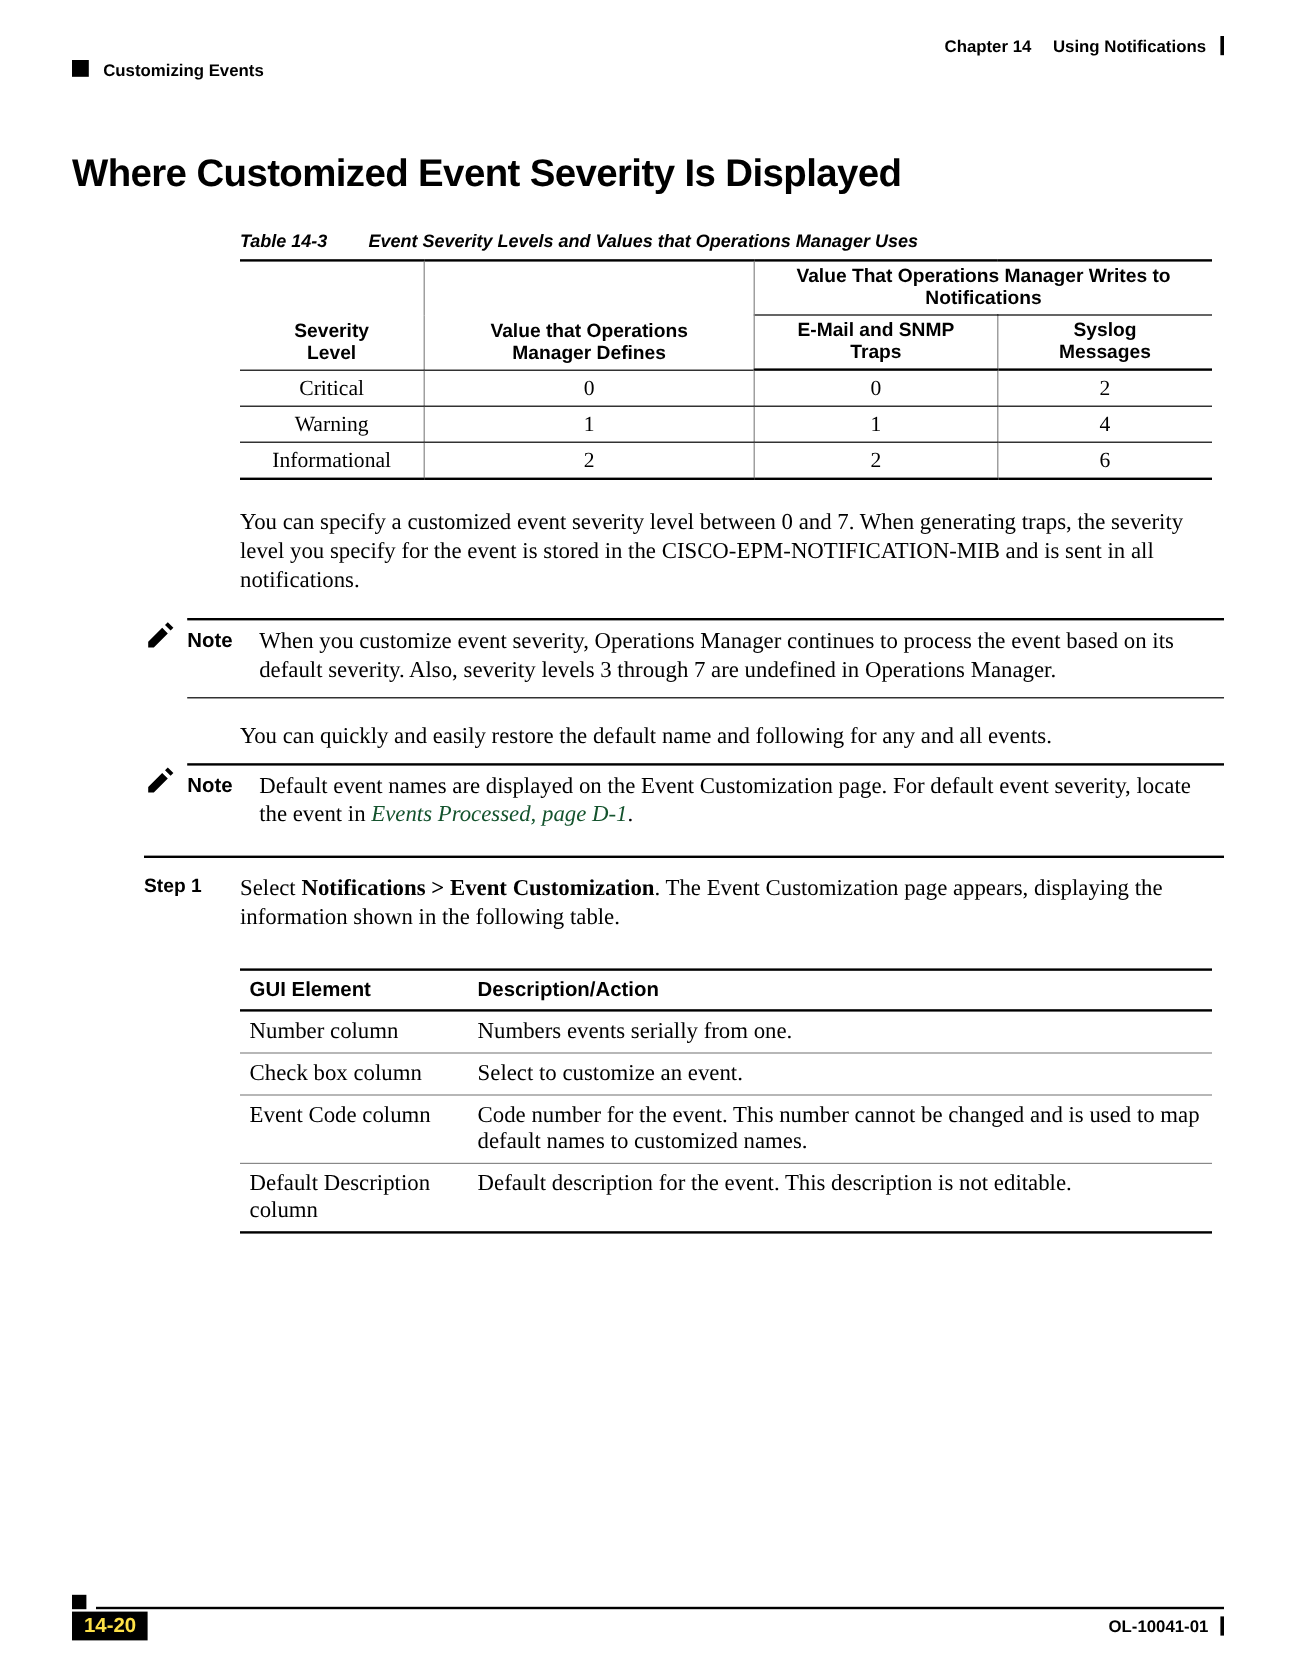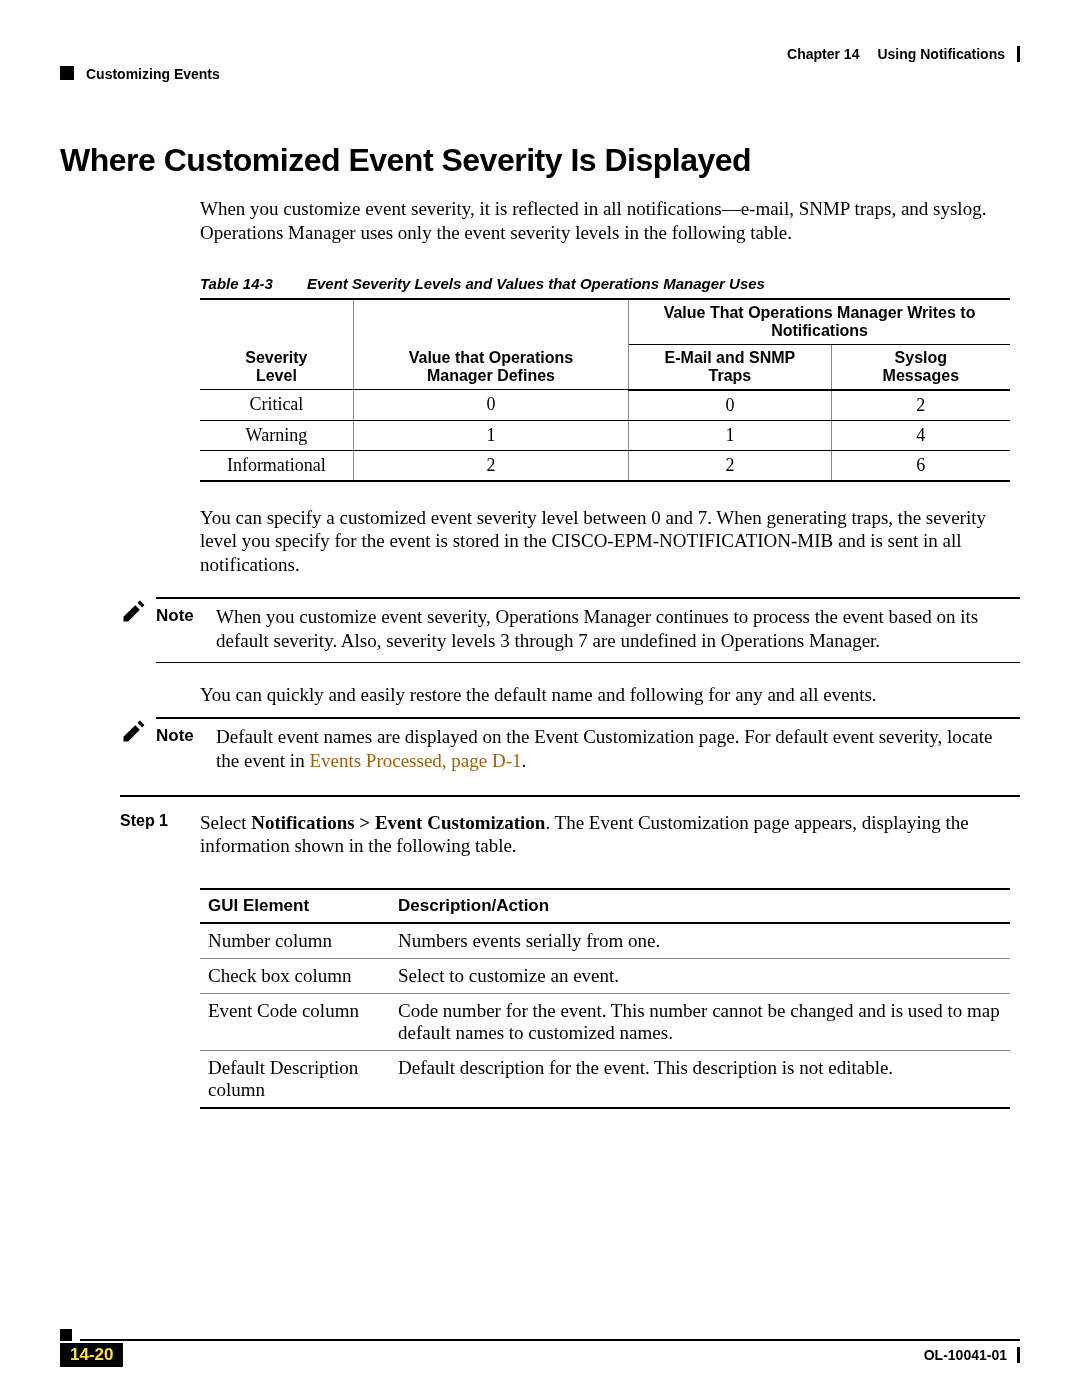--- a/index.html
+++ b/index.html
@@ -17,21 +17,20 @@
     box-sizing: border-box;
     padding: 30px 60px 40px 60px;
   }
   .header {
     display: flex;
     justify-content: flex-end;
     align-items: center;
     font-family: Arial, Helvetica, sans-serif;
     font-size: 14px;
     font-weight: bold;
-    margin-top: 16px;
   }
   .header-left {
     display: flex;
     align-items: flex-start;
     font-size: 14px;
     font-weight: bold;
     margin-top: 4px;
   }
   .header .chap { margin-right: 18px; }
   .header .title { margin-right: 6px; }
@@ -168,21 +167,21 @@
   table.gui th {
     font-family: Arial, Helvetica, sans-serif;
     font-weight: bold;
     font-size: 17px;
     border-top: 2px solid #000;
     border-bottom: 2px solid #000;
   }
   table.gui tr:last-child td { border-bottom: 2px solid #000; }
   table.gui col.c1 { width: 190px; }
 
-  a.link { color: #a16207; text-decoration: none; }
+  a.link { color: #14532d; text-decoration: none; font-style: italic; }
 
   .footer {
     position: absolute;
     left: 60px;
     right: 60px;
     bottom: 30px;
   }
   .footer-line {
     border-top: 2px solid #000;
     margin-left: 70px;
@@ -233,23 +232,20 @@
     <span class="title">Using Notifications</span>
     <span class="bar"></span>
   </div>
   <div class="header-left">
     <span class="box"></span>
     <span style="font-family:Arial,Helvetica,sans-serif;">Customizing Events</span>
   </div>
 
   <div class="h1">Where Customized Event Severity Is Displayed</div>
 
-  <div class="body-text">
-    <p>When you customize event severity, it is reflected in all notifications—e-mail, SNMP traps, and syslog. Operations Manager uses only the event severity levels in the following table.</p>
-  </div>
 
   <div class="table-caption">
     <span class="tnum">Table 14-3</span>
     <span>Event Severity Levels and Values that Operations Manager Uses</span>
   </div>
 
   <table class="sev">
     <thead>
       <tr>
         <th rowspan="2">Severity Level</th>

